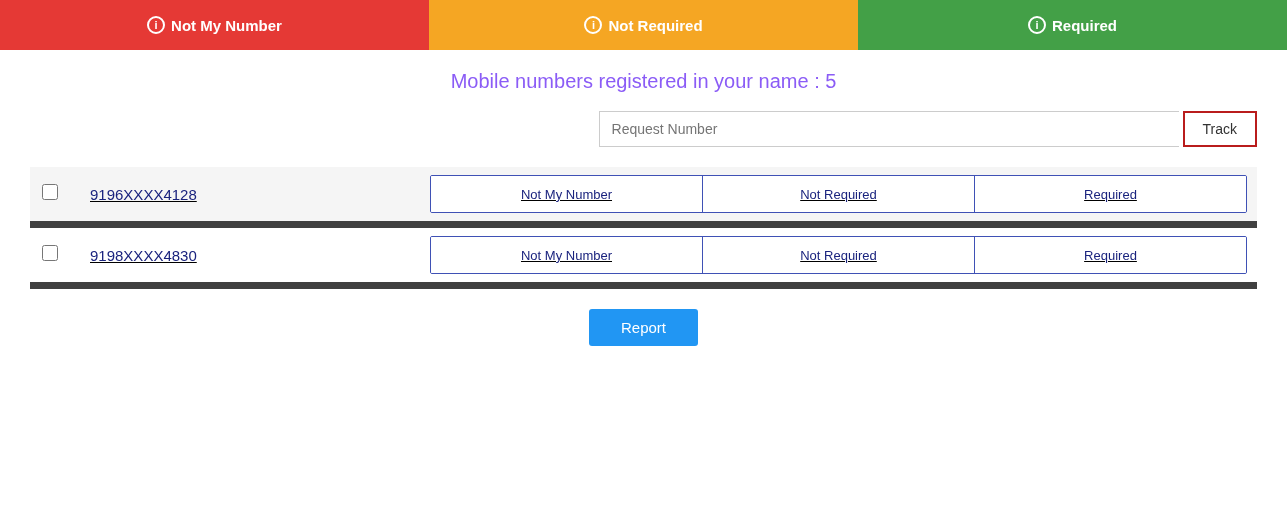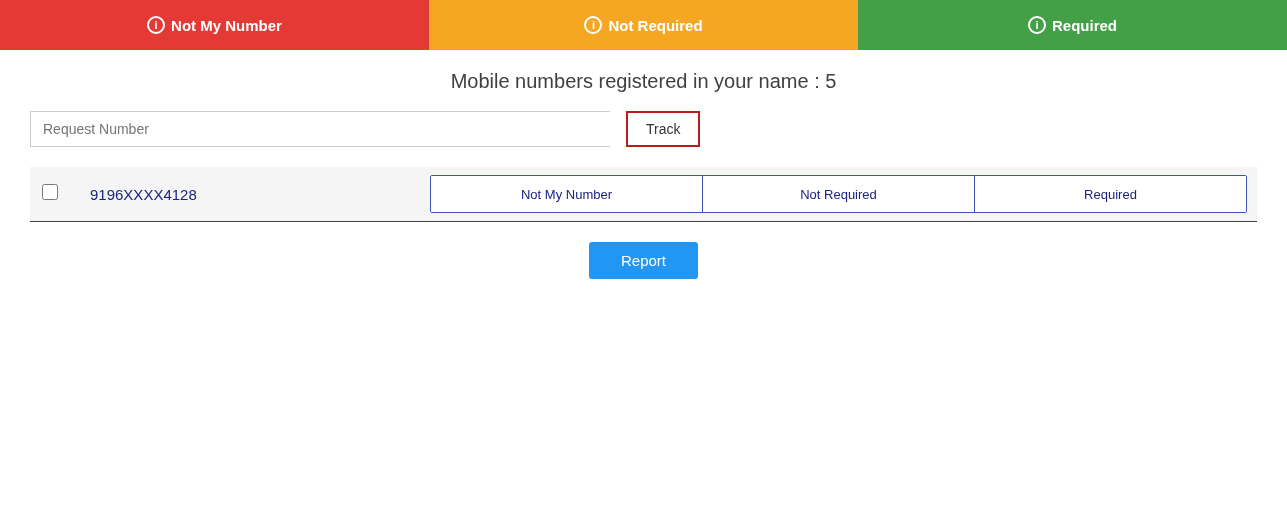--- a/index.html
+++ b/index.html
@@ -40,31 +40,31 @@
 
     
     .main-content {
       padding: 20px 30px;
     }
 
     .page-title {
       text-align: center;
       font-size: 20px;
       font-weight: normal;
-      color: #404040;
+      color: #8b5cf6;
       margin-bottom: 18px;
     }
 
     
     .search-bar {
       display: flex;
       align-items: center;
-      justify-content: flex-start;
+      justify-content: flex-end;
       margin-bottom: 20px;
-      gap: 16px;
+      gap: 4px;
     }
     .search-input {
       width: 580px;
       height: 36px;
       border: 1px solid #ccc;
       border-right: none;
       padding: 0 12px;
       font-size: 14px;
       color: #999;
       outline: none;
@@ -78,21 +78,22 @@
       cursor: pointer;
       color: #333;
     }
 
     
     .numbers-table {
       width: 100%;
       border-collapse: collapse;
     }
     .numbers-table tr {
-      border-bottom: 1px solid #404040;
+      border-bottom: 7px solid #404040;
+      text-decoration: underline;
     }
     .numbers-table tr:nth-child(odd) {
       background: #f5f5f5;
     }
     .numbers-table tr:nth-child(even) {
       background: #ffffff;
     }
     .cell-checkbox {
       width: 40px;
       text-align: center;
@@ -184,20 +185,31 @@
           <td class="cell-checkbox"><input type="checkbox" style=""></td>
           <td class="cell-number">9196XXXX4128</td>
           <td class="cell-actions">
             <div class="action-buttons">
               <button class="action-btn">Not My Number</button>
               <button class="action-btn">Not Required</button>
               <button class="action-btn">Required</button>
             </div>
           </td>
         </tr>
+        <tr>
+          <td class="cell-checkbox"><input type="checkbox" style=""></td>
+          <td class="cell-number">9198XXXX4830</td>
+          <td class="cell-actions">
+            <div class="action-buttons">
+              <button class="action-btn">Not My Number</button>
+              <button class="action-btn">Not Required</button>
+              <button class="action-btn">Required</button>
+            </div>
+          </td>
+        </tr>
       </tbody>
   </table>
 
   <div class="report-section">
     <button class="report-btn">Report</button>
   </div>
 
 </div>
 
 </body></html>

